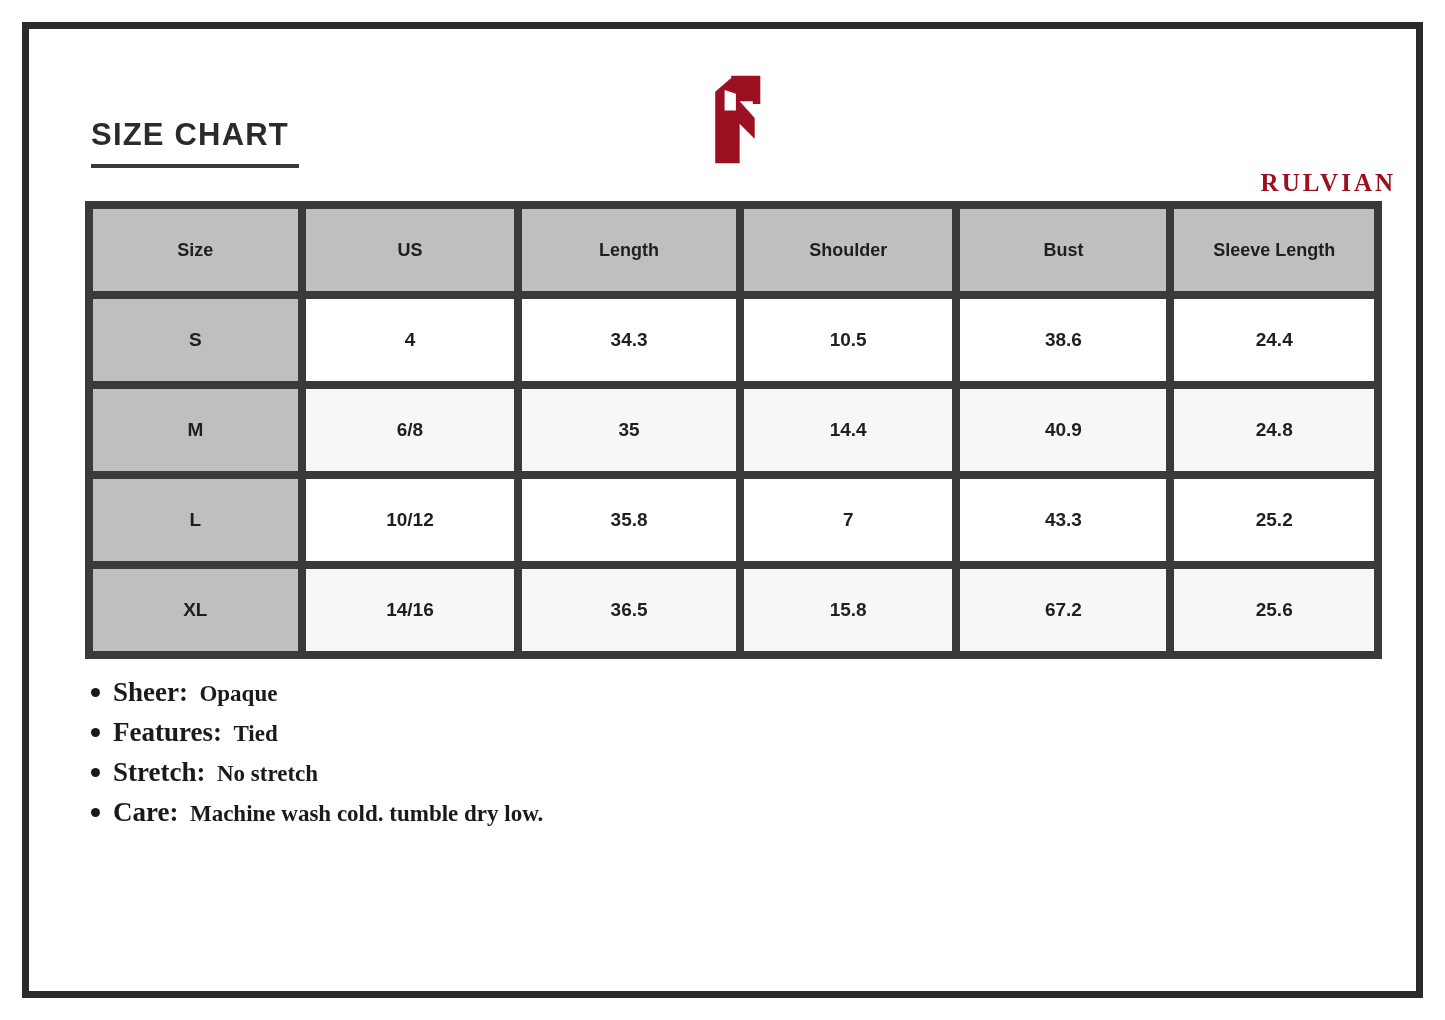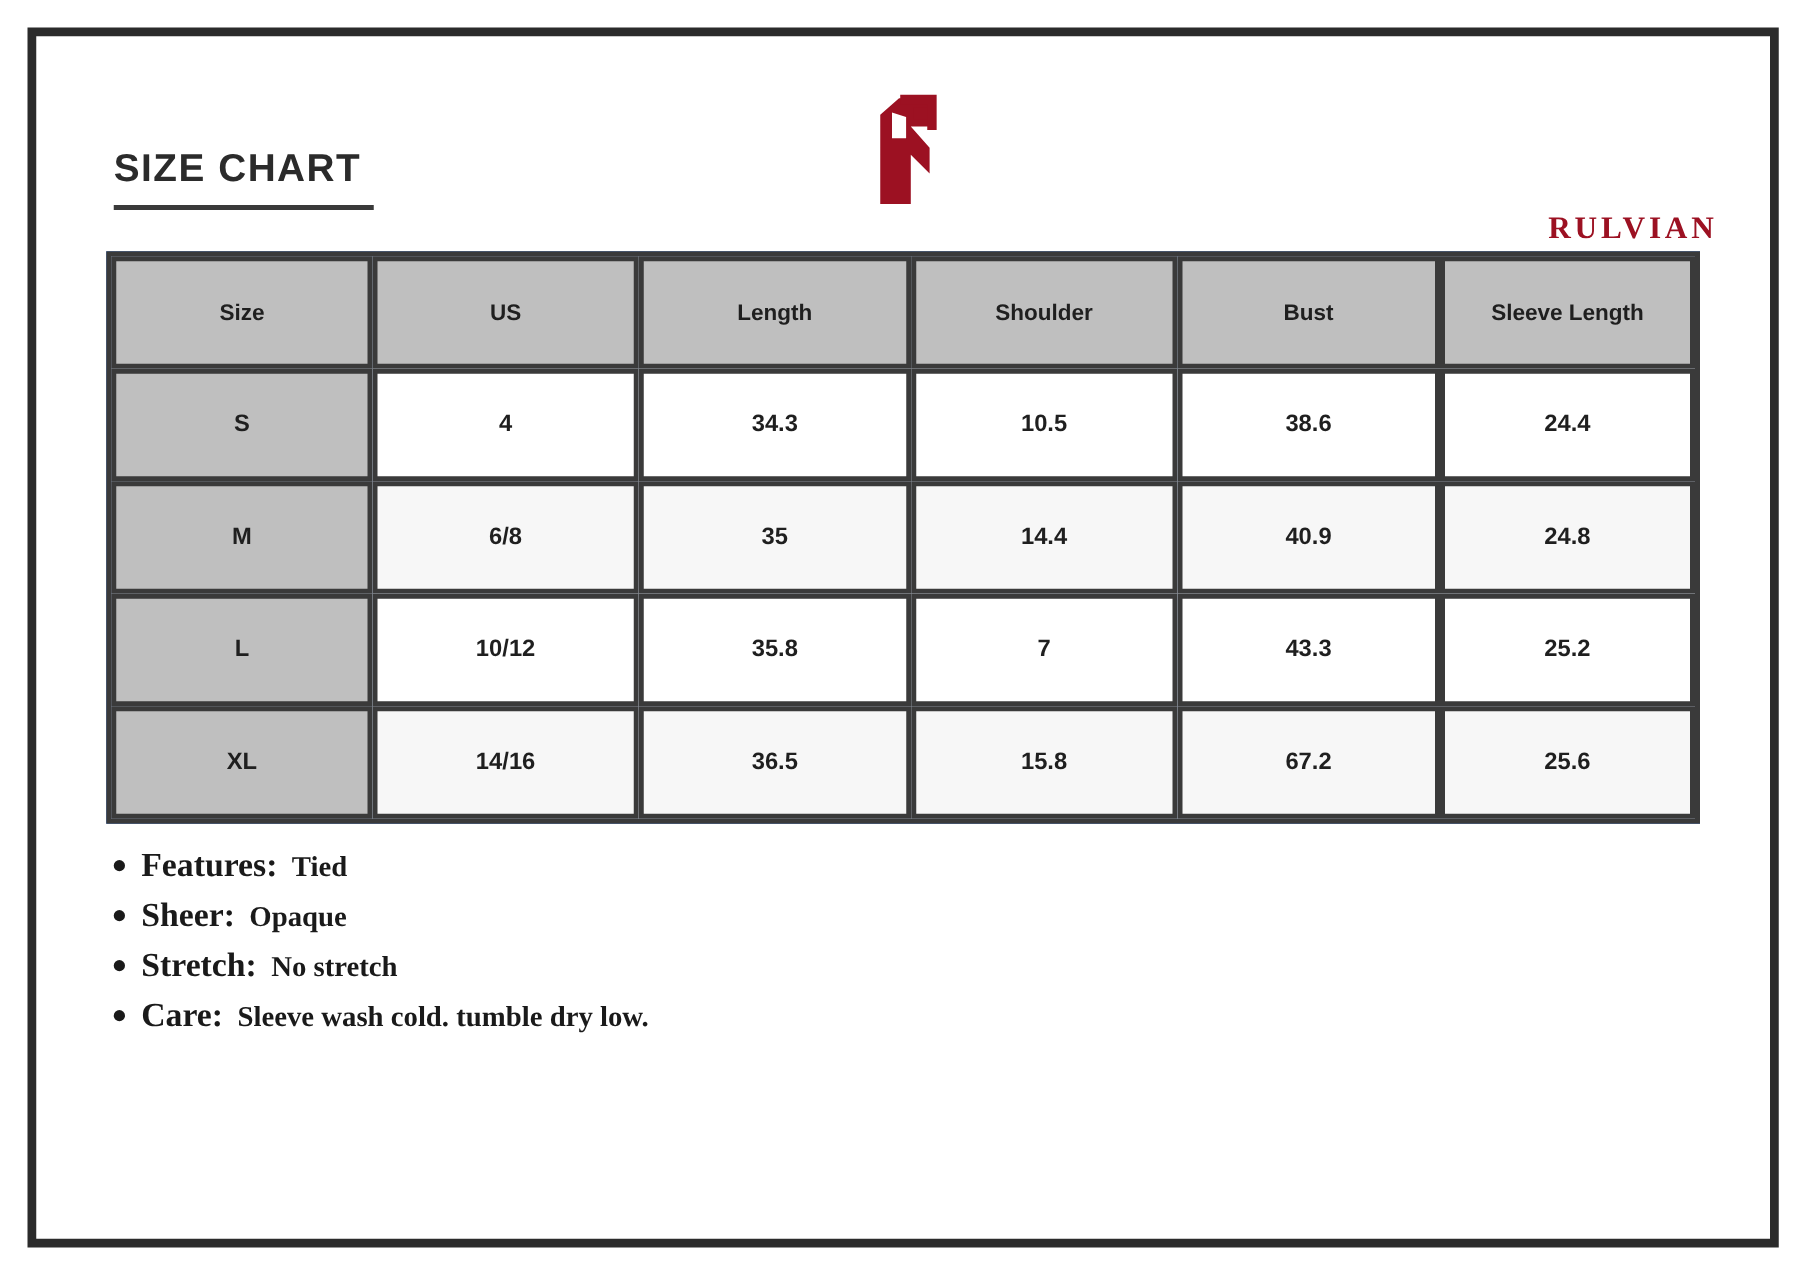--- a/index.html
+++ b/index.html
@@ -31,21 +31,21 @@
     height: 100%;
     border: 7px solid #2b2b2b;
     background: #ffffff;
   }
 
   .inner {
     position: relative;
     box-sizing: border-box;
     width: 100%;
     height: 100%;
-    padding: 26px 42px 0 42px;
+    padding: 26px 20px 0 42px;
   }
 
   
   .header {
     position: relative;
     height: 140px;
   }
 
   .title-block {
     position: absolute;
@@ -261,32 +261,32 @@
               <td class="data-cell">15.8</td>
               <td class="data-cell">67.2</td>
               <td class="data-cell">25.6</td>
             </tr>
           </tbody>
         </table>
       </div>
 
       <ul class="notes">
         <li>
+          <span class="note-label">Sheer:</span>
+          <span class="note-value">Opaque</span>
+        </li>
+        <li>
           <span class="note-label">Features:</span>
           <span class="note-value">Tied</span>
         </li>
         <li>
-          <span class="note-label">Sheer:</span>
-          <span class="note-value">Opaque</span>
-        </li>
-        <li>
           <span class="note-label">Stretch:</span>
           <span class="note-value">No stretch</span>
         </li>
         <li>
           <span class="note-label">Care:</span>
-          <span class="note-value">Sleeve wash cold. tumble dry low.</span>
+          <span class="note-value">Machine wash cold. tumble dry low.</span>
         </li>
       </ul>
 
     </div>
   </div>
 </div>
 
 </body></html>

